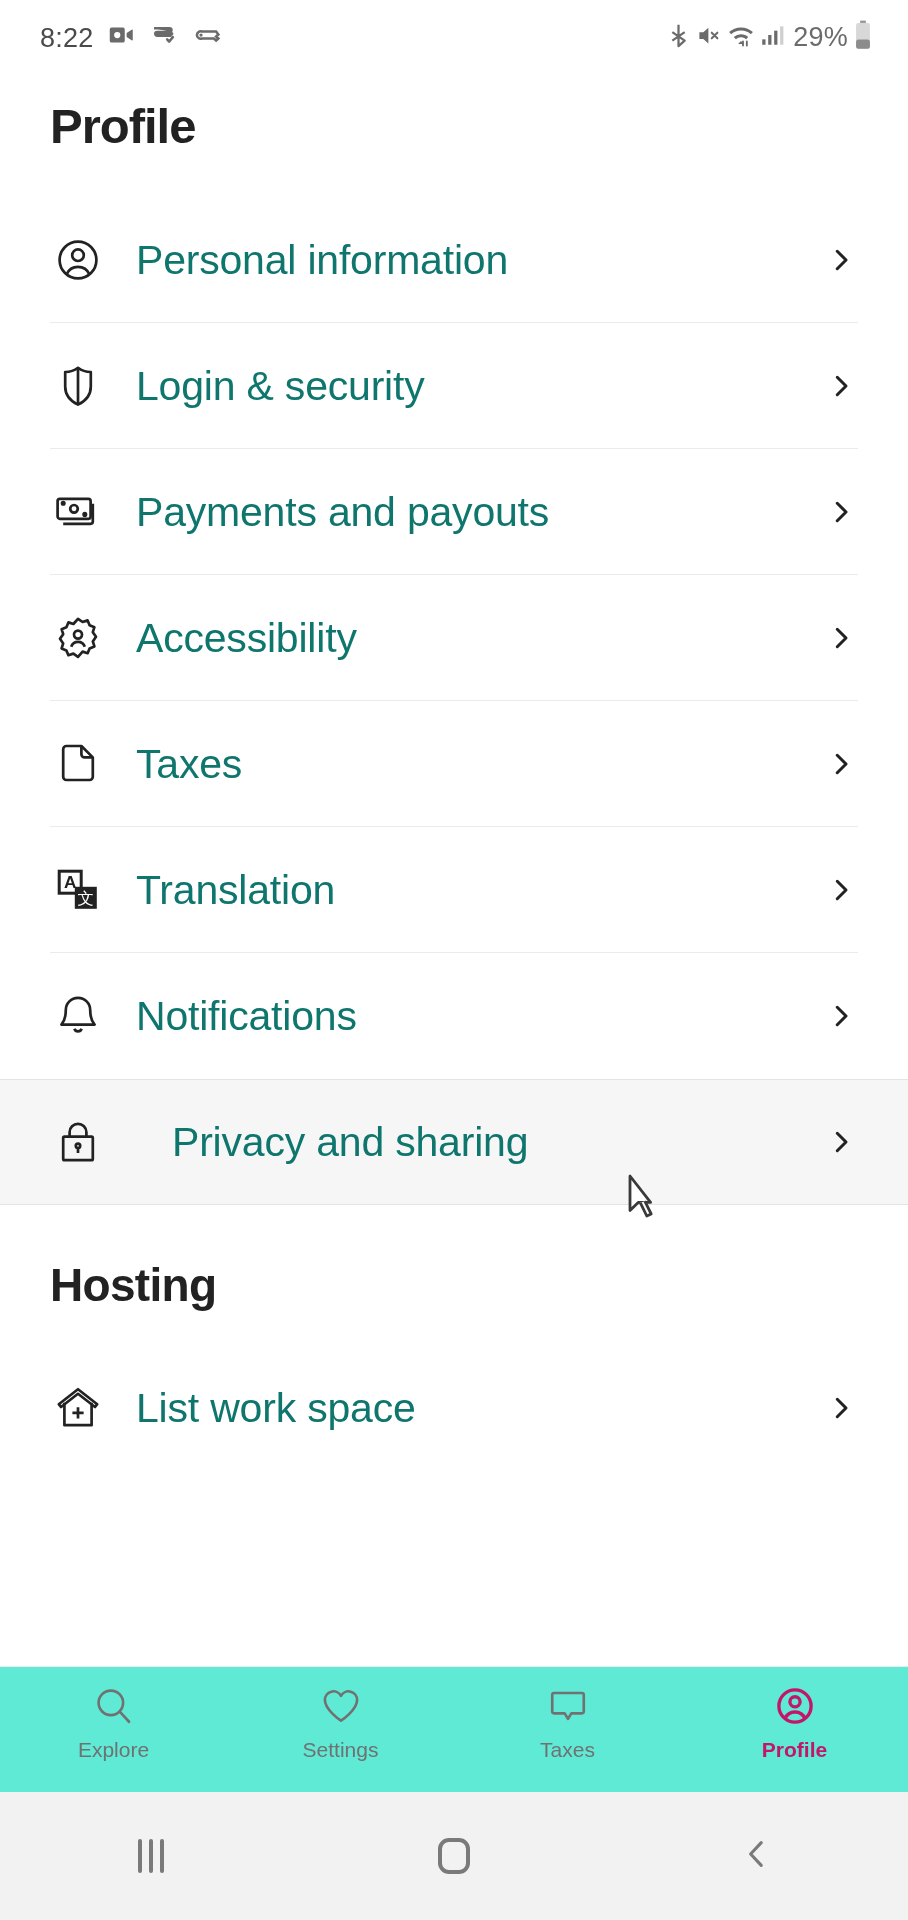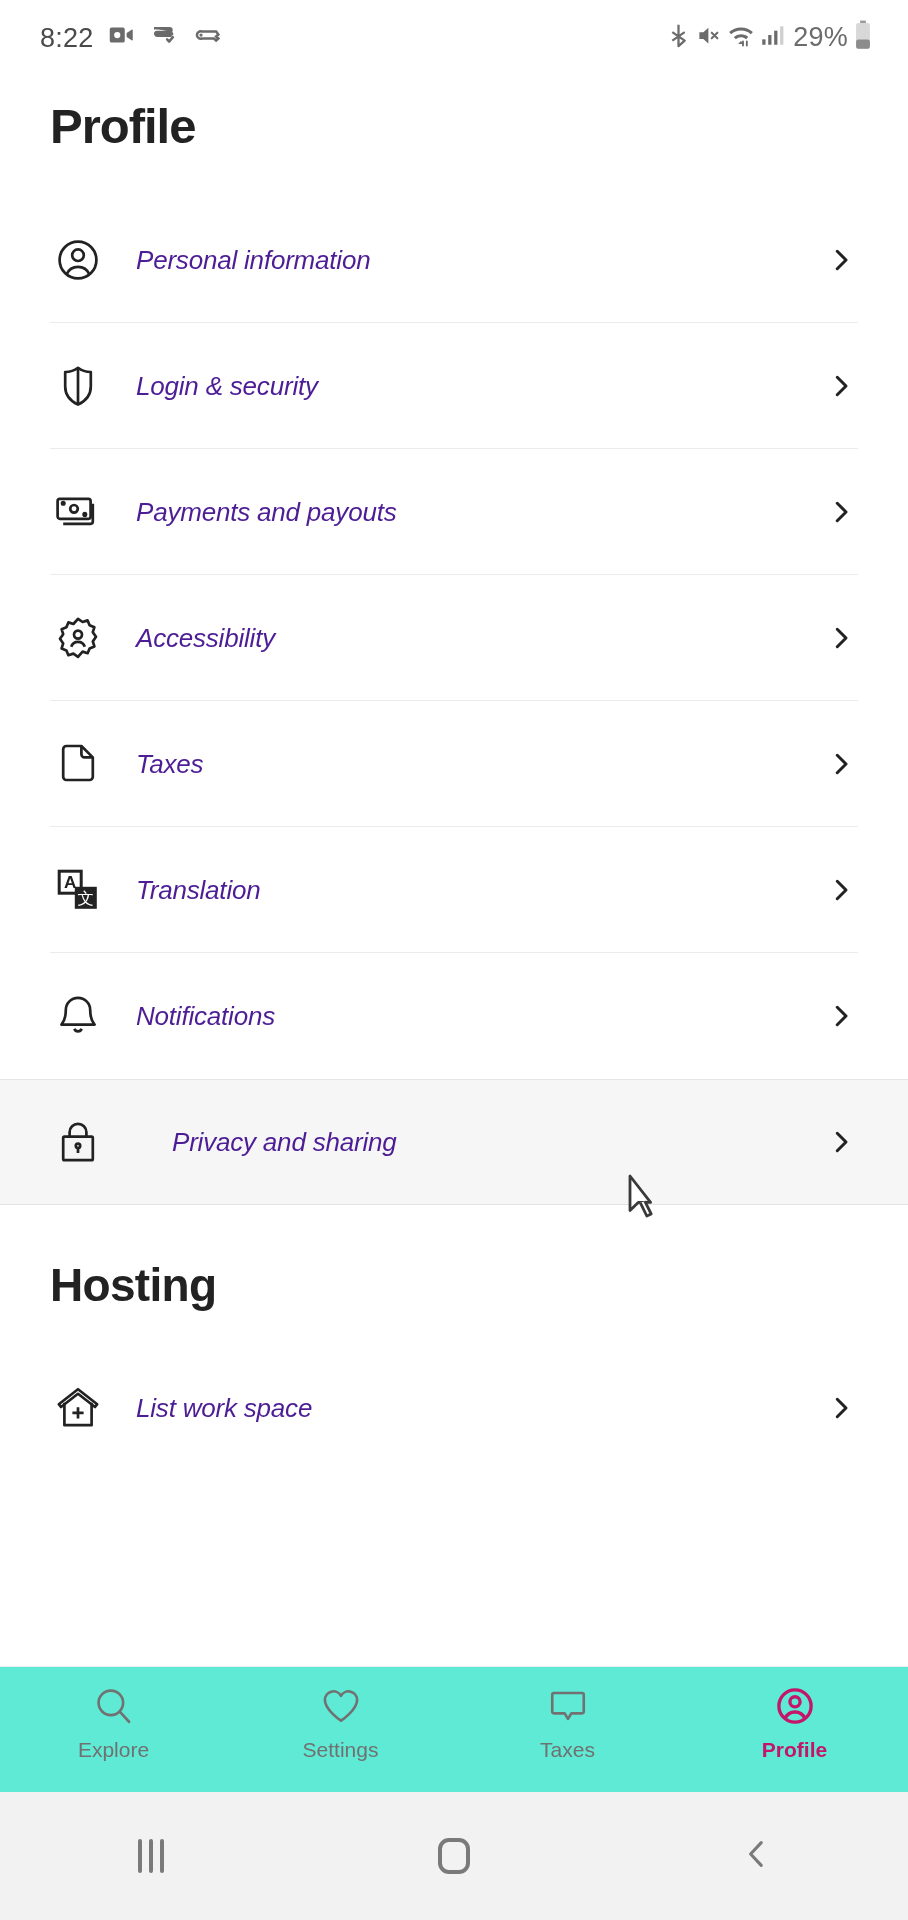--- a/index.html
+++ b/index.html
@@ -91,25 +91,24 @@
   .row-icon {
     width: 56px;
     height: 56px;
     flex: 0 0 56px;
     display: flex;
     align-items: center;
     justify-content: center;
     margin-right: 30px;
   }
   .row-label {
-    font-size: 26px;
-    color: #4c1d95;
+    font-size: 41px;
+    color: #0f766e;
     letter-spacing: -0.2px;
     flex: 1;
-    font-style: italic;
   }
   .chev {
     flex: 0 0 auto;
     width: 30px;
     height: 30px;
     margin-right: 2px;
   }
 
   
   .section-title {

